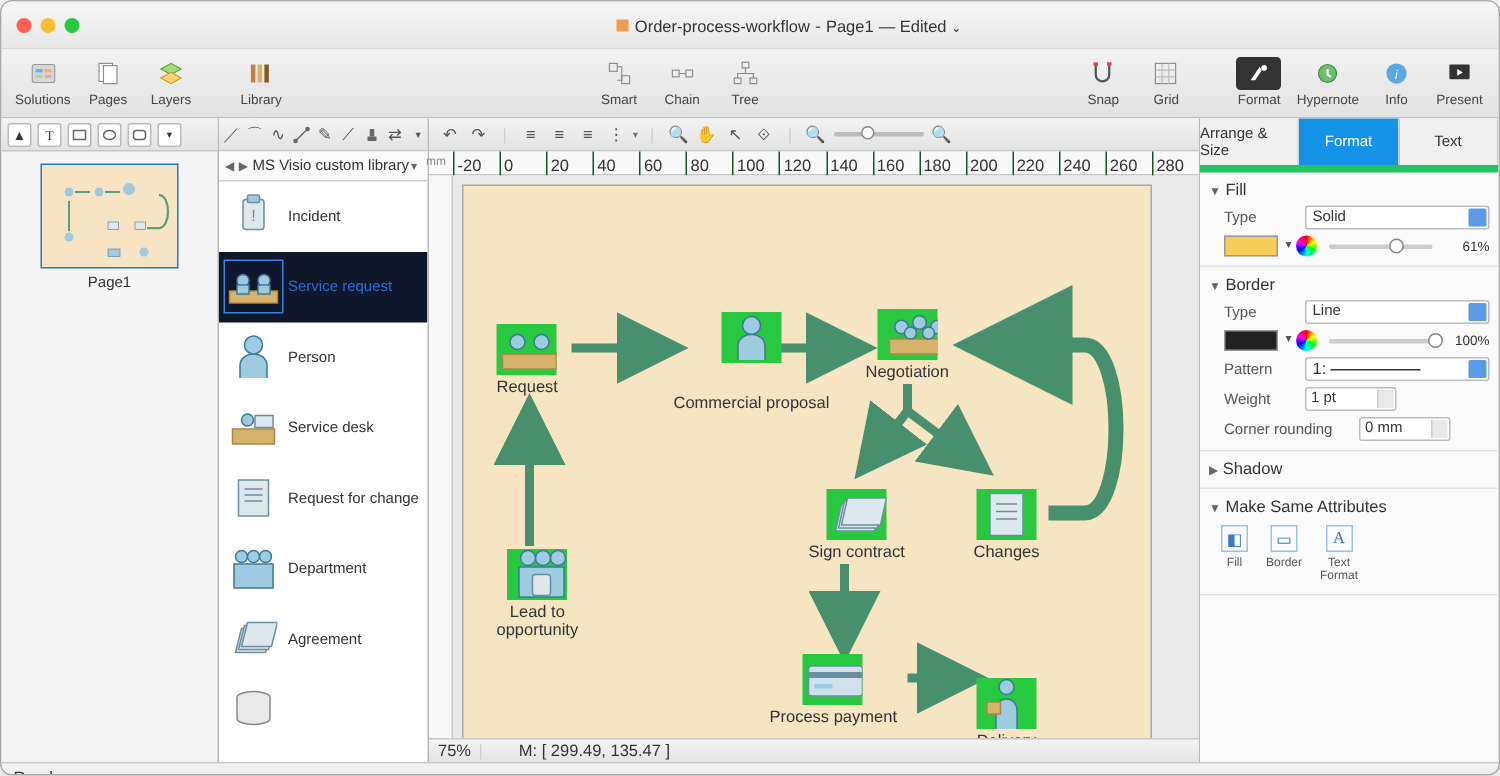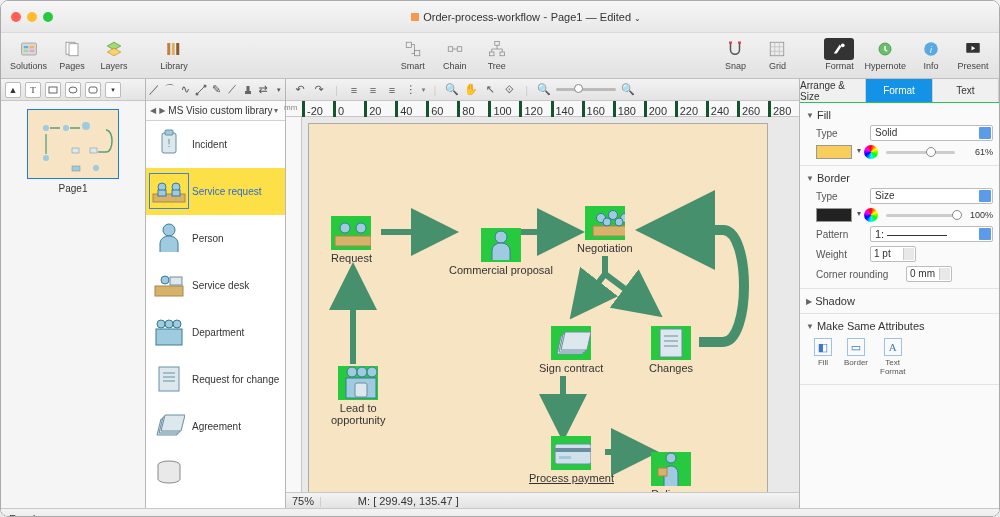--- a/index.html
+++ b/index.html
@@ -26,62 +26,62 @@
 .thumb{width:92px;height:70px;background:#f6e4c4;border:1px solid #1e7bd6;position:relative}
 .thumb-label{margin-top:4px;font-size:10px}
 .lib-pane{width:140px;border-right:1px solid #b7b7b7;background:#fff;display:flex;flex-direction:column;overflow:hidden}
 .lib-tools{height:22px;background:linear-gradient(#f3f3f3,#e3e3e3);border-bottom:1px solid #c7c7c7;display:flex;align-items:center;gap:3px;padding-left:2px}
 .lib-tools .t{width:14px;height:14px;display:flex;align-items:center;justify-content:center;color:#555}
 .lib-header{height:20px;border-bottom:1px solid #d0d0d0;display:flex;align-items:center;padding:0 4px;background:#fafafa}
 .lib-header span[data-name="library-title"]{font-size:10px;flex:1}
 .chev{font-size:8px;color:#666;margin-right:3px}
 .lib-list{overflow-y:auto;flex:1}
 .lib-item{display:flex;align-items:center;padding:6px 4px;gap:4px;border-bottom:1px solid transparent}
-.lib-item.sel{background:#fde047}
+.lib-item.sel{background:#0f172a}
 .lib-item.sel .lib-label{color:#2a6dd4}
 .lib-thumb{width:38px;height:34px;display:flex;align-items:center;justify-content:center}
 .lib-item.sel .lib-thumb{outline:1px solid #3a85e0}
 .lib-label{font-size:10px;white-space:nowrap;overflow:hidden;text-overflow:ellipsis;flex:1}
 .canvas-pane{flex:1;background:#f0f0f0;display:flex;flex-direction:column;position:relative}
 .options-bar{height:22px;background:linear-gradient(#f3f3f3,#e3e3e3);border-bottom:1px solid #c7c7c7;display:flex;align-items:center;gap:8px;padding:0 6px}
 .options-bar .grp{display:flex;gap:3px;align-items:center}
 .options-bar .ic{width:16px;height:16px;display:flex;align-items:center;justify-content:center;color:#555}
 .zoom-grp{display:flex;align-items:center;gap:4px}
 .zoom-track{width:60px;height:3px;background:#bbb;border-radius:2px;position:relative}
 .zoom-thumb{width:9px;height:9px;background:#fff;border:1px solid #888;border-radius:50%;position:absolute;top:-4px;left:18px}
 .ruler-h{height:16px;background:#f8f8f8;border-bottom:1px solid #c7c7c7;display:flex;position:relative;font-size:8px;color:#777;padding-left:16px}
 .ruler-h .mm{position:absolute;left:-2px;top:2px;font-size:8px;color:#888}
 .ruler-cells{display:flex;flex:1}
-.rcell{flex:1;border-left:3px solid #14532d;padding-left:2px;display:flex;align-items:flex-end;height:16px}
+.rcell{flex:1;border-left:1px solid #14532d;padding-left:2px;display:flex;align-items:flex-end;height:16px}
 .canvas-area{flex:1;background:#e9e9e9;position:relative;overflow:hidden;display:flex}
 .ruler-v{width:16px;background:#f8f8f8;border-right:1px solid #c7c7c7}
 .page{background:#f7e4c2;position:absolute;left:22px;top:6px;width:460px;height:370px;border:1px solid #aaa}
 .node{position:absolute;display:flex;flex-direction:column;align-items:center;font-size:10px;color:#333}
 .node .g{width:40px;height:34px;display:flex;align-items:center;justify-content:center}
 .node .lbl{margin-top:2px;white-space:nowrap}
 .footer-bar{height:16px;background:linear-gradient(#f3f3f3,#e3e3e3);border-top:1px solid #c7c7c7;display:flex;align-items:center;font-size:9px;color:#555}
 .inspector-pane{width:200px;border-left:1px solid #b7b7b7;background:#fafafa;display:flex;flex-direction:column}
-.insp-tabs{height:24px;display:flex;background:#f0f0f0;border-bottom:1px solid #22c55e}
+.insp-tabs{height:36px;display:flex;background:#f0f0f0;border-bottom:5px solid #22c55e}
 .insp-tab{flex:1;display:flex;align-items:center;justify-content:center;font-size:10px;border-right:1px solid #d0d0d0}
 .insp-tab.sel{background:#1492e6;color:#fff}
 .section{padding:4px 6px;border-bottom:1px solid #e3e3e3}
 .sec-head{display:flex;align-items:center;font-size:10px;color:#444;padding:2px 0}
 .tri{font-size:8px;margin-right:3px;color:#666}
 .row{display:flex;align-items:center;gap:4px;padding:2px 0 2px 10px}
 .row .lab{width:50px;font-size:10px;color:#555}
 .sel-box{flex:1;height:16px;border:1px solid #bcbcbc;border-radius:2px;background:#fff;font-size:10px;padding:0 14px 0 4px;line-height:14px;position:relative}
 .sel-box::after{content:"";position:absolute;right:1px;top:1px;width:12px;height:12px;background:#5b9be8;border-radius:1px}
 .swatch{width:36px;height:14px;border:1px solid #999;background:#f7ce5b;display:inline-block;position:relative}
 .swatch::after{content:"▾";font-size:8px;position:absolute;right:-10px;top:0;color:#555}
 .swatch.black{background:#222}
 .wheel{width:14px;height:14px;border-radius:50%;background:conic-gradient(from 0deg,#f00,#ff0,#0f0,#0ff,#00f,#f0f,#f00);margin-left:8px}
 .slider{flex:1;height:3px;background:#ccc;border-radius:2px;position:relative;margin:0 4px}
 .slider .kn{width:10px;height:10px;background:#fff;border:1px solid #888;border-radius:50%;position:absolute;top:-4px}
 .pct{font-size:9px;width:30px;text-align:right}
-.minifield{width:46px;height:16px;border:1px solid #bcbcbc;border-radius:2px;background:#fff;font-size:10px;padding:0 14px 0 3px;line-height:14px;position:relative}
+.minifield{width:61px;height:16px;border:1px solid #bcbcbc;border-radius:2px;background:#fff;font-size:10px;padding:0 14px 0 3px;line-height:14px;position:relative}
 .minifield::after{content:"";position:absolute;right:1px;top:1px;width:10px;height:12px;background:#e8e8e8;border-left:1px solid #ccc}
 .make-same{display:flex;gap:12px;padding:4px 0 4px 8px}
 .ms-btn{display:flex;flex-direction:column;align-items:center;gap:2px}
 .ms-btn .ic{width:18px;height:18px;border:1px solid #9cc2e8;display:flex;align-items:center;justify-content:center;color:#3b78c6}
 .ms-btn .lb{font-size:8px;color:#555;text-align:center}
 .status{height:20px;border-top:1px solid #c7c7c7;background:linear-gradient(#f3f3f3,#e3e3e3);display:flex;align-items:center;padding:0 8px;font-size:10px;color:#555;gap:20px}
 
 .ico-person{fill:#9fcbe0;stroke:#3a7a96;stroke-width:1}
 .ico-doc{fill:#dce8ed;stroke:#6a8ea0;stroke-width:1}
 .ico-cyl{fill:#e9e9e9;stroke:#888;stroke-width:1}
@@ -354,39 +354,39 @@
             <svg width="36" height="30">
               <rect x="4" y="16" width="28" height="10" fill="#d7b26a" stroke="#a88846"></rect>
               <circle cx="14" cy="10" r="4" class="ico-person"></circle>
               <rect x="19" y="7" width="12" height="8" fill="#dce8ed" stroke="#6a8ea0"></rect>
             </svg>
           </div>
           <span class="lib-label" data-name="library-item-label">Service desk</span>
         </div>
         <div class="lib-item" data-name="library-item">
           <div class="lib-thumb" data-name="library-item-icon">
+            <svg width="30" height="32">
+              <rect x="5" y="4" width="20" height="24" class="ico-doc"></rect>
+              <line x1="9" y1="10" x2="21" y2="10" stroke="#6a8ea0"></line>
+              <line x1="9" y1="14" x2="21" y2="14" stroke="#6a8ea0"></line>
+              <line x1="9" y1="18" x2="21" y2="18" stroke="#6a8ea0"></line>
+            </svg>
+          </div>
+          <span class="lib-label" data-name="library-item-label">Request for change</span>
+        </div>
+        <div class="lib-item" data-name="library-item">
+          <div class="lib-thumb" data-name="library-item-icon">
             <svg width="36" height="32">
               <circle cx="10" cy="8" r="4" class="ico-person"></circle>
               <circle cx="18" cy="8" r="4" class="ico-person"></circle>
               <circle cx="26" cy="8" r="4" class="ico-person"></circle>
               <rect x="5" y="13" width="26" height="16" class="ico-person"></rect>
             </svg>
           </div>
           <span class="lib-label" data-name="library-item-label">Department</span>
-        </div>
-        <div class="lib-item" data-name="library-item">
-          <div class="lib-thumb" data-name="library-item-icon">
-            <svg width="30" height="32">
-              <rect x="5" y="4" width="20" height="24" class="ico-doc"></rect>
-              <line x1="9" y1="10" x2="21" y2="10" stroke="#6a8ea0"></line>
-              <line x1="9" y1="14" x2="21" y2="14" stroke="#6a8ea0"></line>
-              <line x1="9" y1="18" x2="21" y2="18" stroke="#6a8ea0"></line>
-            </svg>
-          </div>
-          <span class="lib-label" data-name="library-item-label">Request for change</span>
         </div>
         <div class="lib-item" data-name="library-item">
           <div class="lib-thumb" data-name="library-item-icon">
             <svg width="32" height="30">
               <path d="M4 24l4-16 20 0-4 16z" class="ico-doc"></path>
               <path d="M6 22l4-16 20 0-4 16z" class="ico-doc"></path>
               <path d="M8 20l4-16 20 0-4 16z" class="ico-doc"></path>
             </svg>
           </div>
           <span class="lib-label" data-name="library-item-label">Agreement</span>
@@ -486,21 +486,21 @@
             <div class="node" data-name="node-request" style="left: 22px; top: 92px;">
               <div class="g" data-name="node-icon">
                 <svg width="44" height="34">
                   <rect x="4" y="20" width="36" height="10" fill="#d7b26a" stroke="#a88846"></rect>
                   <circle cx="14" cy="12" r="5" class="ico-person"></circle>
                   <circle cx="30" cy="12" r="5" class="ico-person"></circle>
                 </svg>
               </div>
               <div class="lbl" data-name="node-label" style="white-space:pre;text-align:center">Request</div>
             </div>
-            <div class="node" data-name="node-commercial-proposal" style="left: 140px; top: 104px;">
+            <div class="node" data-name="node-commercial-proposal" style="left: 140px; top: 84px; gap: 19px;">
               <div class="g" data-name="node-icon">
                 <svg width="34" height="34">
                   <circle cx="17" cy="9" r="6" class="ico-person"></circle>
                   <path d="M8 32v-9c0-5 4-8 9-8s9 3 9 8v9" class="ico-person"></path>
                 </svg>
               </div>
               <div class="lbl" data-name="node-label" style="white-space:pre;text-align:center">Commercial proposal</div>
             </div>
             <div class="node" data-name="node-negotiation" style="left: 268px; top: 82px;">
               <div class="g" data-name="node-icon">
@@ -542,21 +542,21 @@
               <div class="g" data-name="node-icon">
                 <svg width="32" height="36">
                   <rect x="5" y="4" width="22" height="28" class="ico-doc"></rect>
                   <line x1="9" y1="11" x2="23" y2="11" stroke="#6a8ea0"></line>
                   <line x1="9" y1="16" x2="23" y2="16" stroke="#6a8ea0"></line>
                   <line x1="9" y1="21" x2="23" y2="21" stroke="#6a8ea0"></line>
                 </svg>
               </div>
               <div class="lbl" data-name="node-label" style="white-space:pre;text-align:left">Changes</div>
             </div>
-            <div class="node" data-name="node-process-payment" style="left: 220px; top: 312px; text-decoration: underline;">
+            <div class="node" data-name="node-process-payment" style="left: 204px; top: 312px;">
               <div class="g" data-name="node-icon">
                 <svg width="44" height="30">
                   <rect x="4" y="6" width="36" height="20" rx="2" fill="#cfe2ec" stroke="#6a8ea0"></rect>
                   <rect x="4" y="10" width="36" height="4" fill="#6a8ea0"></rect>
                   <rect x="8" y="18" width="12" height="3" fill="#9fcbe0"></rect>
                 </svg>
               </div>
               <div class="lbl" data-name="node-label" style="white-space:pre;text-align:center">Process payment</div>
             </div>
             <div class="node" data-name="node-delivery" style="left: 342px; top: 312px; margin-top: 16px;">
@@ -569,21 +569,21 @@
               </div>
               <div class="lbl" data-name="node-label" style="white-space:pre;text-align:center">Delivery</div>
             </div>
           </div>
       </div>
     </div>
 
     <div class="footer-bar" data-name="canvas-footer">
       <span style="width:33px;padding-left:6px" data-name="zoom-readout">75%</span>
       <span style="color:#ccc">|</span>
-      <span style="padding-left:36px" data-name="cursor-readout">M: [ 299.49, 135.47 ]</span>
+      <span style="padding-left:24px" data-name="cursor-readout">M: [ 299.49, 135.47 ]</span>
     </div>
   </div>
 
   <div class="inspector-pane" data-name="inspector-pane">
     <div class="insp-tabs">
       <div class="insp-tab" data-name="tab-arrange">Arrange &amp; Size</div>
       <div class="insp-tab sel" data-name="tab-format">Format</div>
       <div class="insp-tab" data-name="tab-text">Text</div>
     </div>
 
@@ -606,21 +606,21 @@
       </div>
     </div>
 
     <div class="section" data-name="section-border">
       <div class="sec-head">
           <span class="tri">▼</span>
           <span>Border</span>
         </div>
       <div class="row">
         <span class="lab">Type</span>
-        <div class="sel-box" data-name="border-type-select">Size</div>
+        <div class="sel-box" data-name="border-type-select">Line</div>
       </div>
       <div class="row">
         <span class="swatch black" data-name="border-color-swatch"></span>
         <span class="wheel" data-name="color-wheel-icon"></span>
         <div class="slider" data-name="border-opacity-slider">
             <div class="kn" style="left:96%"></div>
           </div>
         <span class="pct" data-name="border-opacity-value">100%</span>
       </div>
       <div class="row">

